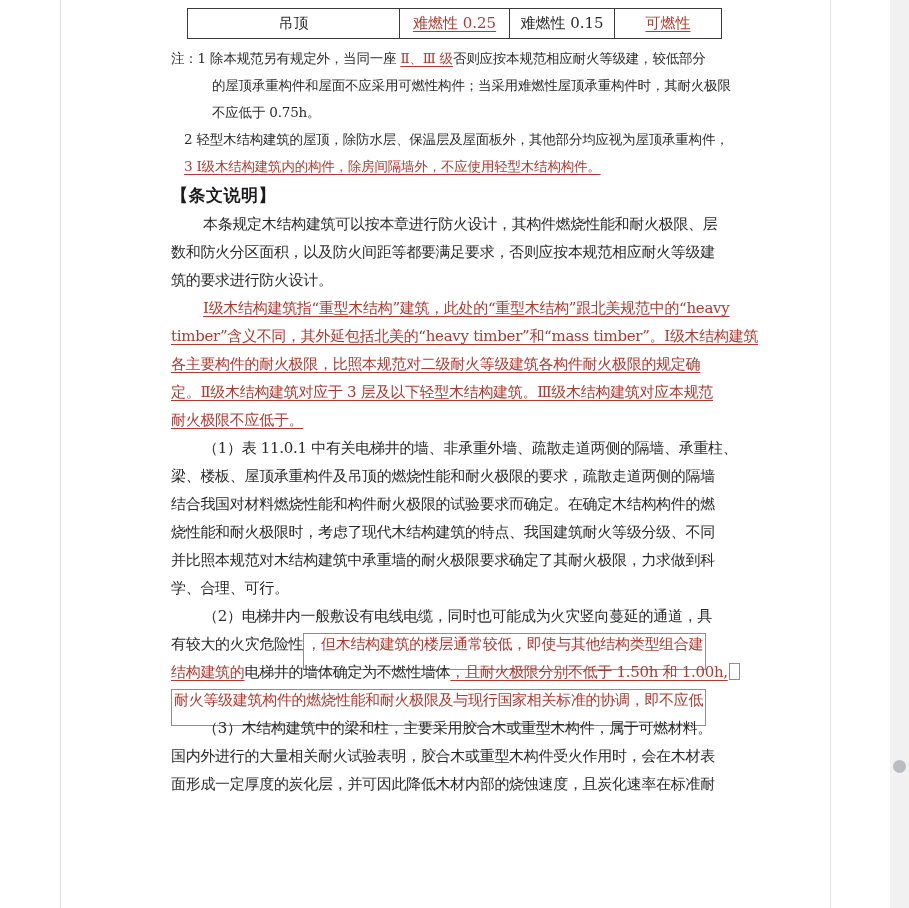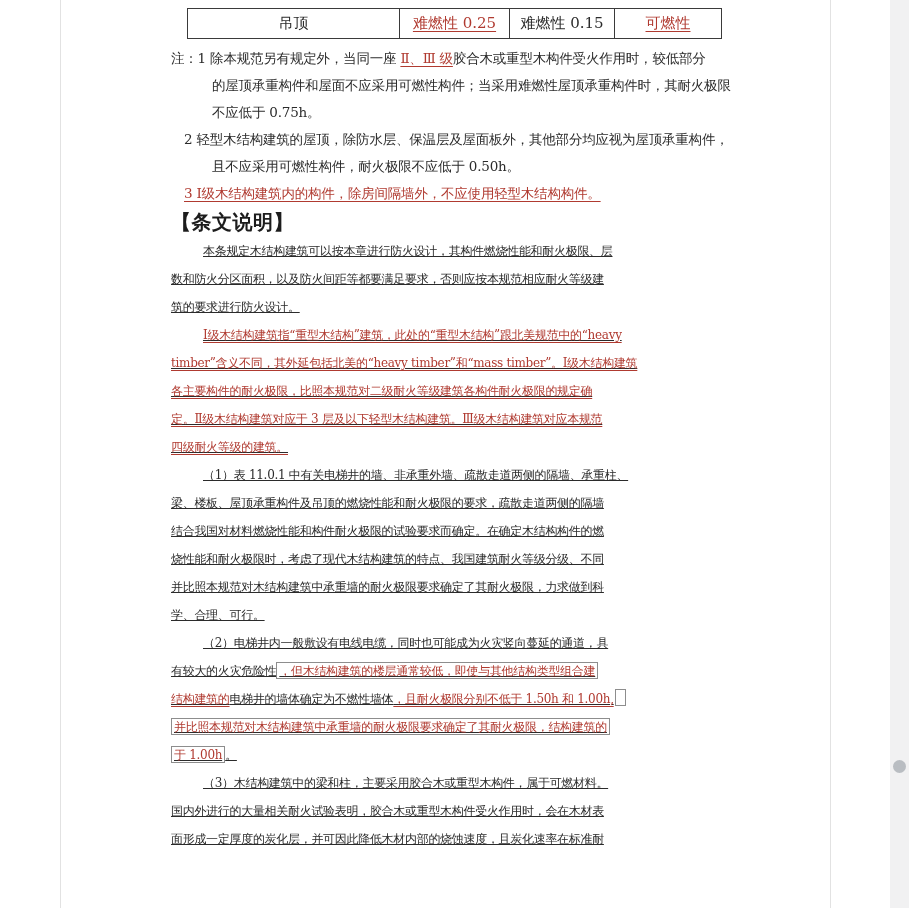--- a/index.html
+++ b/index.html
@@ -40,39 +40,39 @@
     text-align:center;
     vertical-align:middle;
     font-size:15px;
     padding:0 2px;
     color:var(--ink);
   }
   .c0{width:212px}.c1{width:110px}.c2{width:105px}.c3{width:107px}
   
   .line{white-space:nowrap;}
   .block.note .line{font-size:13.5px;line-height:27px;letter-spacing:-0.2px;}
-  .block.heading .line{font-size:20px;line-height:30px;font-weight:bold;color:#1c1c1c;letter-spacing:0.5px;}
-  .block.body .line{font-size:12px;line-height:28px;letter-spacing:-0.3px;text-decoration:underline;}
+  .block.heading .line{font-size:17px;line-height:30px;font-weight:bold;color:#1c1c1c;letter-spacing:0.5px;}
+  .block.body .line{font-size:15px;line-height:28px;letter-spacing:-0.3px;}
   .i0{padding-left:0;}
   .i1{padding-left:13px;}
   .i2{padding-left:41px;}
   .i3{padding-left:32px;}
   
   .s-p{color:var(--ink);}
   .s-b{color:#1c1c1c;font-weight:bold;}
   .s-ru{
     color:var(--red);
     text-decoration:underline;
     text-decoration-thickness:1px;
     text-underline-offset:3px;
   }
   .s-rb{
     color:var(--red);
     border:1px solid var(--boxline);
-    padding:1px 2px 0 2px;
+    padding:1px 2px 16px 2px;
   }
   .empty-box{
     display:inline-block;
     width:11px;height:17px;
     vertical-align:-3px;
     padding:0;
     margin-left:1px;
   }
   
   .scroll-track{
@@ -98,60 +98,58 @@
         <td class="c0"><span class="s-p">吊顶</span></td>
         <td class="c1"><span class="s-ru">难燃性 0.25</span></td>
         <td class="c2"><span class="s-p">难燃性 0.15</span></td>
         <td class="c3"><span class="s-ru">可燃性</span></td>
       </tr>
     </tbody>
       </table>
 
     <div>
         <div class="block note">
-          <div class="line i0"><span class="s-p">注：1 除本规范另有规定外，当同一座 </span><span class="s-ru">Ⅱ、Ⅲ 级</span><span class="s-p">胶合木或重型木构件受火作用时，较低部分</span></div>
+          <div class="line i0"><span class="s-p">注：1 除本规范另有规定外，当同一座 </span><span class="s-ru">Ⅱ、Ⅲ 级</span><span class="s-p">否则应按本规范相应耐火等级建，较低部分</span></div>
           <div class="line i2"><span class="s-p">的屋顶承重构件和屋面不应采用可燃性构件；当采用难燃性屋顶承重构件时，其耐火极限</span></div>
           <div class="line i2"><span class="s-p">不应低于 0.75h。</span></div>
         </div>
         <div class="block note">
           <div class="line i1"><span class="s-p">2 轻型木结构建筑的屋顶，除防水层、保温层及屋面板外，其他部分均应视为屋顶承重构件，</span></div>
-          <div class="line i2"><span class="s-p">且不应采用可燃性构件，耐火极限不应低于 0.50h。</span></div>
         </div>
         <div class="block note">
           <div class="line i1"><span class="s-ru">3 I级木结构建筑内的构件，除房间隔墙外，不应使用轻型木结构构件。 </span></div>
         </div>
         <div class="block heading">
           <div class="line i0"><span class="s-b">【条文说明】</span></div>
         </div>
         <div class="block body">
           <div class="line i3"><span class="s-p">本条规定木结构建筑可以按本章进行防火设计，其构件燃烧性能和耐火极限、层</span></div>
           <div class="line i0"><span class="s-p">数和防火分区面积，以及防火间距等都要满足要求，否则应按本规范相应耐火等级建</span></div>
           <div class="line i0"><span class="s-p">筑的要求进行防火设计。</span></div>
         </div>
         <div class="block body">
           <div class="line i3"><span class="s-ru">I级木结构建筑指“重型木结构”建筑，此处的“重型木结构”跟北美规范中的“heavy</span></div>
           <div class="line i0"><span class="s-ru">timber”含义不同，其外延包括北美的“heavy timber”和“mass timber”。I级木结构建筑</span></div>
           <div class="line i0"><span class="s-ru">各主要构件的耐火极限，比照本规范对二级耐火等级建筑各构件耐火极限的规定确</span></div>
           <div class="line i0"><span class="s-ru">定。Ⅱ级木结构建筑对应于 3 层及以下轻型木结构建筑。Ⅲ级木结构建筑对应本规范</span></div>
-          <div class="line i0"><span class="s-ru">四级耐火等级的建筑。 </span></div>
+          <div class="line i0"><span class="s-ru">耐火极限不应低于。 </span></div>
         </div>
         <div class="block body">
           <div class="line i3"><span class="s-p">（1）表 11.0.1 中有关电梯井的墙、非承重外墙、疏散走道两侧的隔墙、承重柱、</span></div>
           <div class="line i0"><span class="s-p">梁、楼板、屋顶承重构件及吊顶的燃烧性能和耐火极限的要求，疏散走道两侧的隔墙</span></div>
           <div class="line i0"><span class="s-p">结合我国对材料燃烧性能和构件耐火极限的试验要求而确定。在确定木结构构件的燃</span></div>
           <div class="line i0"><span class="s-p">烧性能和耐火极限时，考虑了现代木结构建筑的特点、我国建筑耐火等级分级、不同</span></div>
           <div class="line i0"><span class="s-p">并比照本规范对木结构建筑中承重墙的耐火极限要求确定了其耐火极限，力求做到科</span></div>
           <div class="line i0"><span class="s-p">学、合理、可行。</span></div>
         </div>
         <div class="block body">
           <div class="line i3"><span class="s-p">（2）电梯井内一般敷设有电线电缆，同时也可能成为火灾竖向蔓延的通道，具</span></div>
           <div class="line i0"><span class="s-p">有较大的火灾危险性</span><span class="s-rb">，但木结构建筑的楼层通常较低，即使与其他结构类型组合建</span></div>
           <div class="line i0"><span class="s-ru">结构建筑的</span><span class="s-p">电梯井的墙体确定为不燃性墙体</span><span class="s-ru">，且耐火极限分别不低于 1.50h 和 1.00h,</span><span class="s-rb empty-box"></span></div>
-          <div class="line i0"><span class="s-rb">并比照本规范对木结构建筑中承重墙的耐火极限要求确定了其耐火极限，结构建筑的</span></div>
-          <div class="line i0"><span class="s-rb">于 1.00h</span><span class="s-p">。</span></div>
+          <div class="line i0"><span class="s-rb">耐火等级建筑构件的燃烧性能和耐火极限及与现行国家相关标准的协调，即不应低</span></div>
         </div>
         <div class="block body">
           <div class="line i3"><span class="s-p">（3）木结构建筑中的梁和柱，主要采用胶合木或重型木构件，属于可燃材料。</span></div>
           <div class="line i0"><span class="s-p">国内外进行的大量相关耐火试验表明，胶合木或重型木构件受火作用时，会在木材表</span></div>
           <div class="line i0"><span class="s-p">面形成一定厚度的炭化层，并可因此降低木材内部的烧蚀速度，且炭化速率在标准耐</span></div>
         </div>
       </div>
 
   </div>
 </div>

